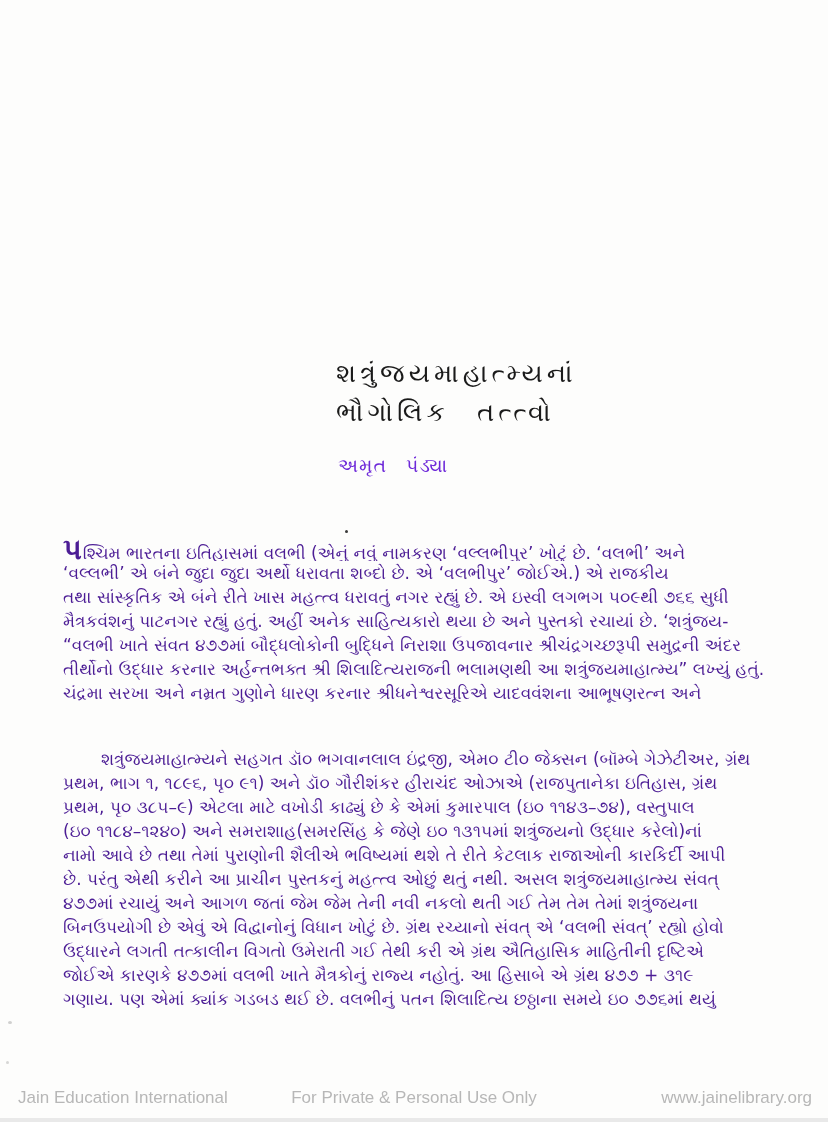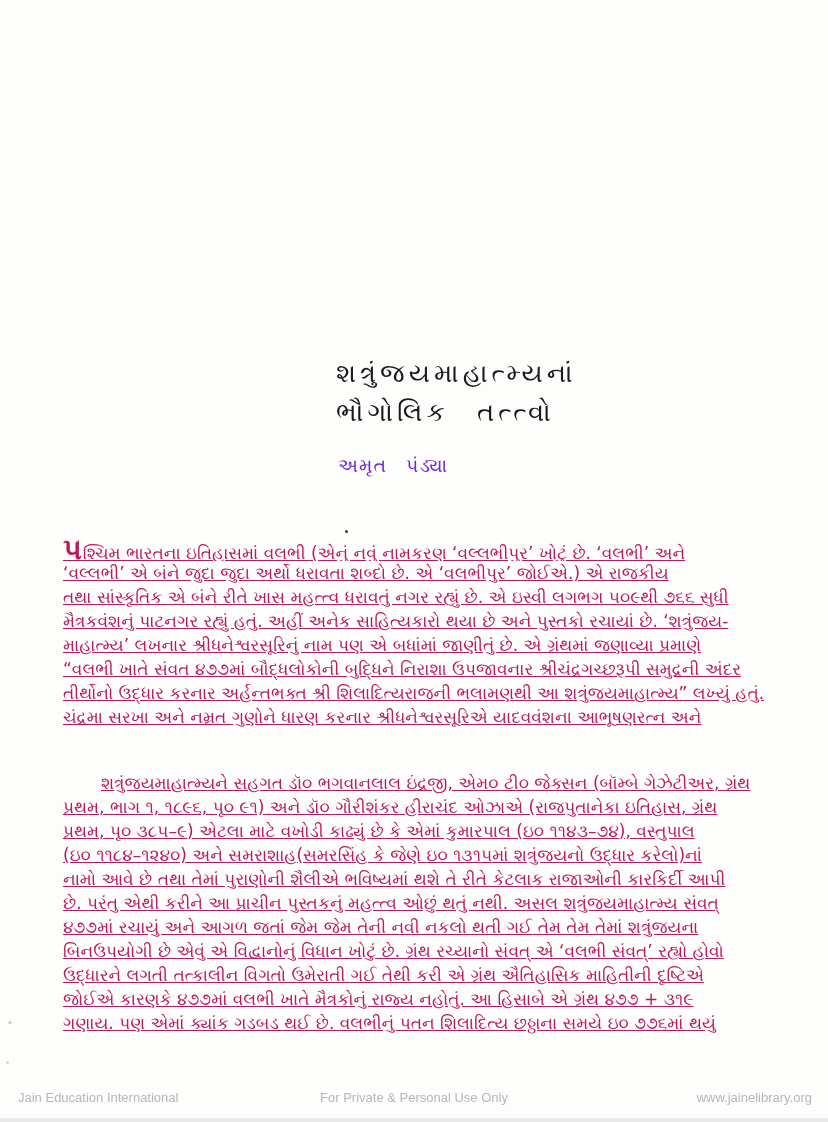--- a/index.html
+++ b/index.html
@@ -43,44 +43,43 @@
     word-spacing: 12px;
     color: #6d28d9;
     white-space: nowrap;
   }
   
   .body-block {
     position: absolute;
     left: 63px;
     top: 537px;
     width: 714px;
-    color: #be185d;
+    color: #4c1d95;
     font-size: 17px;
-    text-decoration: underline;
   }
   .text-line {
     height: 24px;
     line-height: 24px;
     white-space: nowrap;
     overflow: hidden;
   }
   .text-line.indent {
     text-indent: 38px;
     margin-top: 42px;
   }
   .drop-cap {
     font-size: 29px;
     font-weight: bold;
     letter-spacing: 1px;
   }
   
   .footer-item {
     position: absolute;
     top: 1091px;
-    font-size: 13px;
+    font-size: 17px;
     line-height: 14px;
     color: #b7b7b7;
     font-family: "Liberation Sans", sans-serif;
     white-space: nowrap;
   }
   .footer-left   { left: 18px; }
   .footer-center { left: 50%; transform: translateX(-50%); }
   .footer-right  { right: 16px; }
   
   .speck {
@@ -102,21 +101,20 @@
     <div class="title-line second">ભૌગોલિક તત્ત્વો</div>
   </div>
 
   <div class="author-line">અમૃત પંડ્યા</div>
 
   <div class="body-block">
     <div class="text-line"><span class="drop-cap">પ</span><span>શ્ચિમ ભારતના ઇતિહાસમાં વલભી (એનું નવું નામકરણ ‘વલ્લભીપુર’ ખોટું છે. ‘વલભી’ અને</span></div>
     <div class="text-line">‘વલ્લભી’ એ બંને જુદા જુદા અર્થો ધરાવતા શબ્દો છે. એ ‘વલભીપુર’ જોઈએ.) એ રાજકીય</div>
     <div class="text-line">તથા સાંસ્કૃતિક એ બંને રીતે ખાસ મહત્ત્વ ધરાવતું નગર રહ્યું છે. એ ઇસ્વી લગભગ ૫૦૯થી ૭૬૬ સુધી</div>
     <div class="text-line">મૈત્રકવંશનું પાટનગર રહ્યું હતું. અહીં અનેક સાહિત્યકારો થયા છે અને પુસ્તકો રચાયાં છે. ‘શત્રુંજય-</div>
-    <div class="text-line">માહાત્મ્ય’ લખનાર શ્રીધનેશ્વરસૂરિનું નામ પણ એ બધાંમાં જાણીતું છે. એ ગ્રંથમાં જણાવ્યા પ્રમાણે</div>
     <div class="text-line">“વલભી ખાતે સંવત ૪૭૭માં બૌદ્ધલોકોની બુદ્ધિને નિરાશા ઉપજાવનાર શ્રીચંદ્રગચ્છરૂપી સમુદ્રની અંદર</div>
     <div class="text-line">તીર્થોનો ઉદ્ધાર કરનાર અર્હન્તભક્ત શ્રી શિલાદિત્યરાજની ભલામણથી આ શત્રુંજયમાહાત્મ્ય” લખ્યું હતું.</div>
     <div class="text-line">ચંદ્રમા સરખા અને નમ્રત ગુણોને ધારણ કરનાર શ્રીધનેશ્વરસૂરિએ યાદવવંશના આભૂષણરત્ન અને</div>
 
     <div class="text-line indent">શત્રુંજયમાહાત્મ્યને સહગત ડૉ૦ ભગવાનલાલ ઇંદ્રજી, એમ૦ ટી૦ જેક્સન (બૉમ્બે ગેઝેટીઅર, ગ્રંથ</div>
     <div class="text-line">પ્રથમ, ભાગ ૧, ૧૮૯૬, પૃ૦ ૯૧) અને ડૉ૦ ગૌરીશંકર હીરાચંદ ઓઝાએ (રાજપુતાનેકા ઇતિહાસ, ગ્રંથ</div>
     <div class="text-line">પ્રથમ, પૃ૦ ૩૮૫–૯) એટલા માટે વખોડી કાઢ્યું છે કે એમાં કુમારપાલ (ઇ૦ ૧૧૪૩–૭૪), વસ્તુપાલ</div>
     <div class="text-line">(ઇ૦ ૧૧૮૪–૧૨૪૦) અને સમરાશાહ(સમરસિંહ કે જેણે ઇ૦ ૧૩૧૫માં શત્રુંજયનો ઉદ્ધાર કરેલો)નાં</div>
     <div class="text-line">નામો આવે છે તથા તેમાં પુરાણોની શૈલીએ ભવિષ્યમાં થશે તે રીતે કેટલાક રાજાઓની કારકિર્દી આપી</div>
     <div class="text-line">છે. પરંતુ એથી કરીને આ પ્રાચીન પુસ્તકનું મહત્ત્વ ઓછું થતું નથી. અસલ શત્રુંજયમાહાત્મ્ય સંવત્</div>

